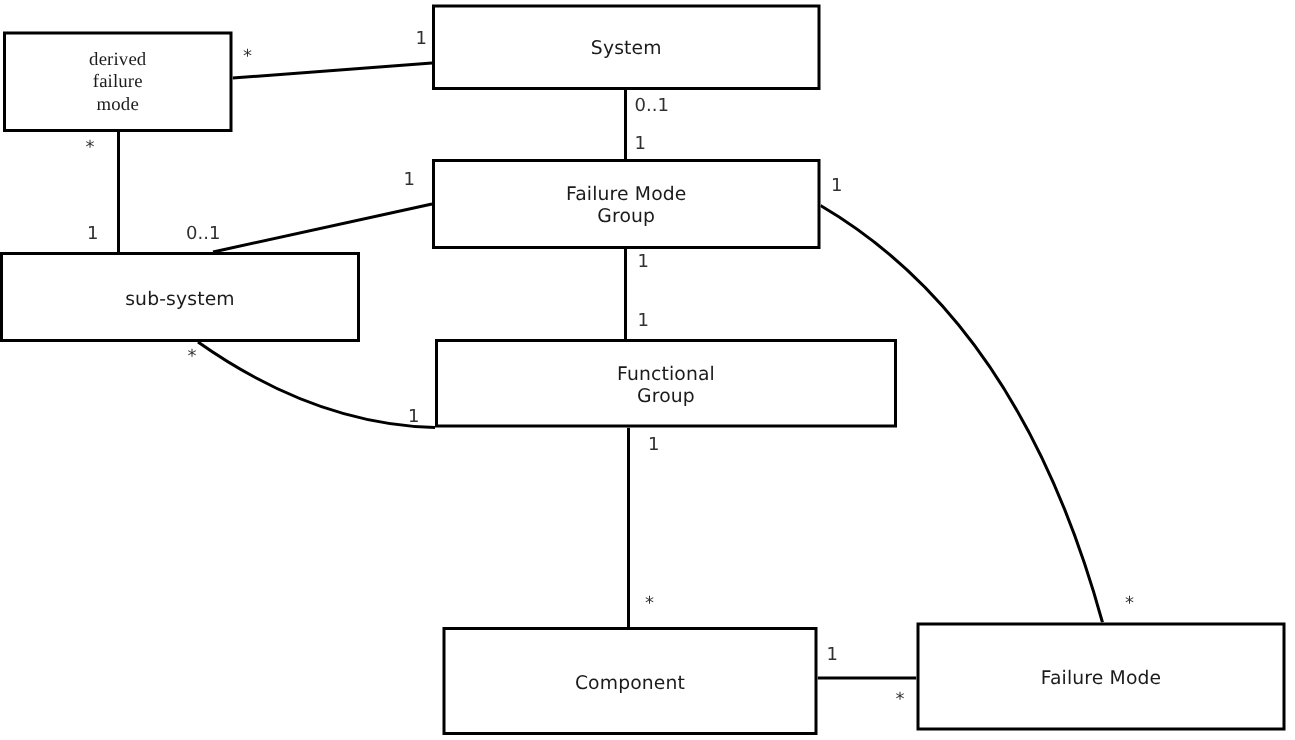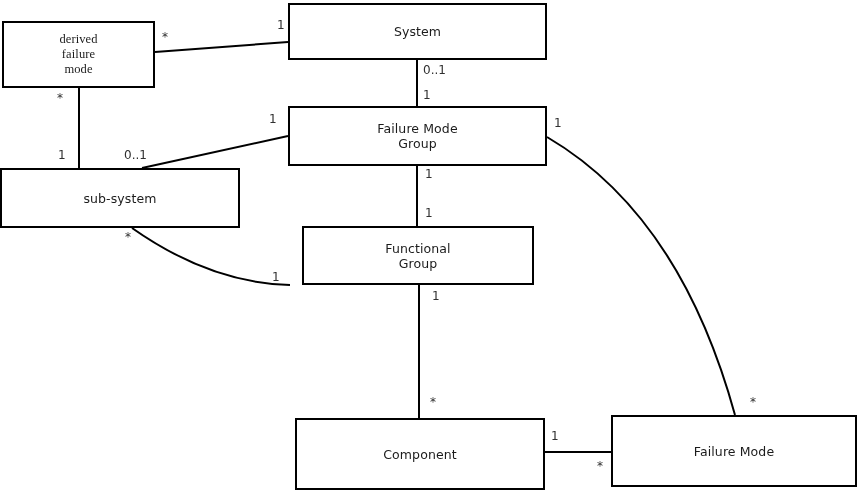--- a/index.html
+++ b/index.html
@@ -77,21 +77,21 @@
 failure
 mode</div>
       </div>
       <div class="node" style="left: 288px; top: 106px; width: 259px; height: 60px;">
         <div class="node-label">Failure Mode
 Group</div>
       </div>
       <div class="node" style="left: 0px; top: 168px; width: 240px; height: 60px;">
         <div class="node-label">sub-system</div>
       </div>
-      <div class="node" style="left: 302px; top: 226px; width: 232px; height: 59px;">
+      <div class="node" style="left: 290px; top: 226px; width: 308px; height: 59px;">
         <div class="node-label">Functional
 Group</div>
       </div>
       <div class="node" style="left: 295px; top: 418px; width: 250px; height: 72px;">
         <div class="node-label">Component</div>
       </div>
       <div class="node" style="left: 611px; top: 415px; width: 246px; height: 72px;">
         <div class="node-label">Failure Mode</div>
       </div>
     </div>

